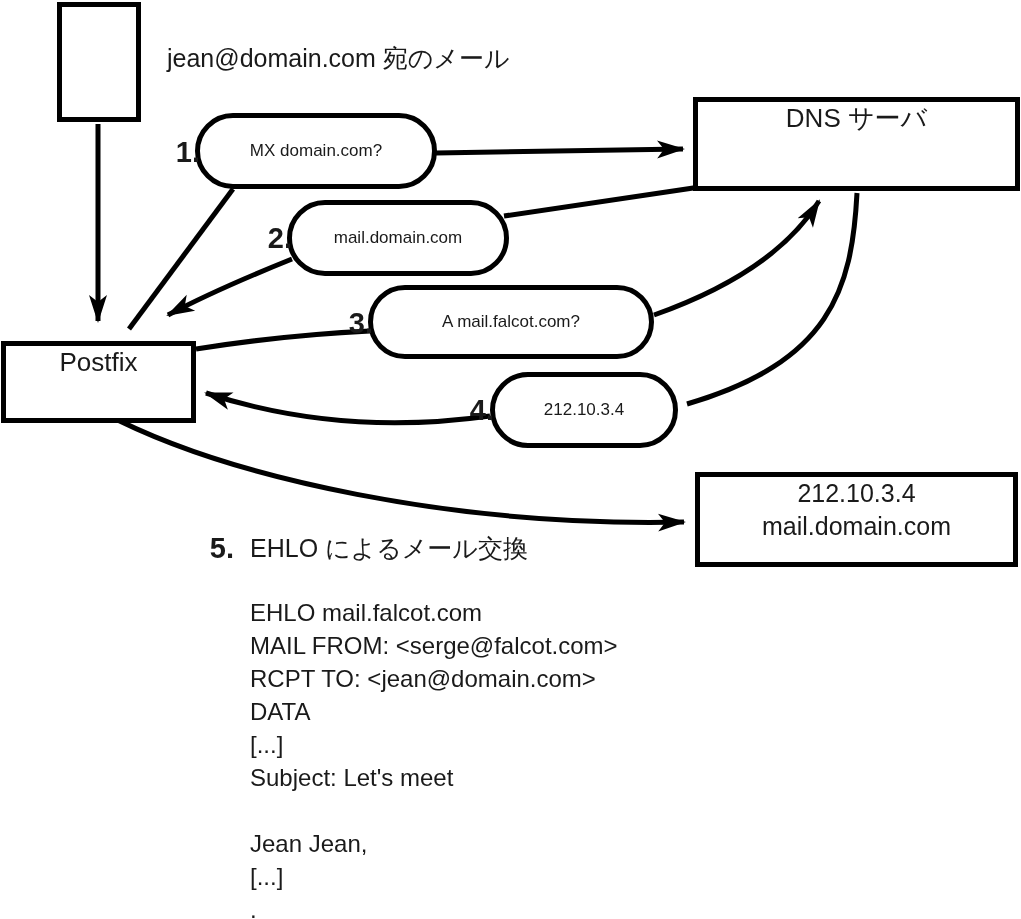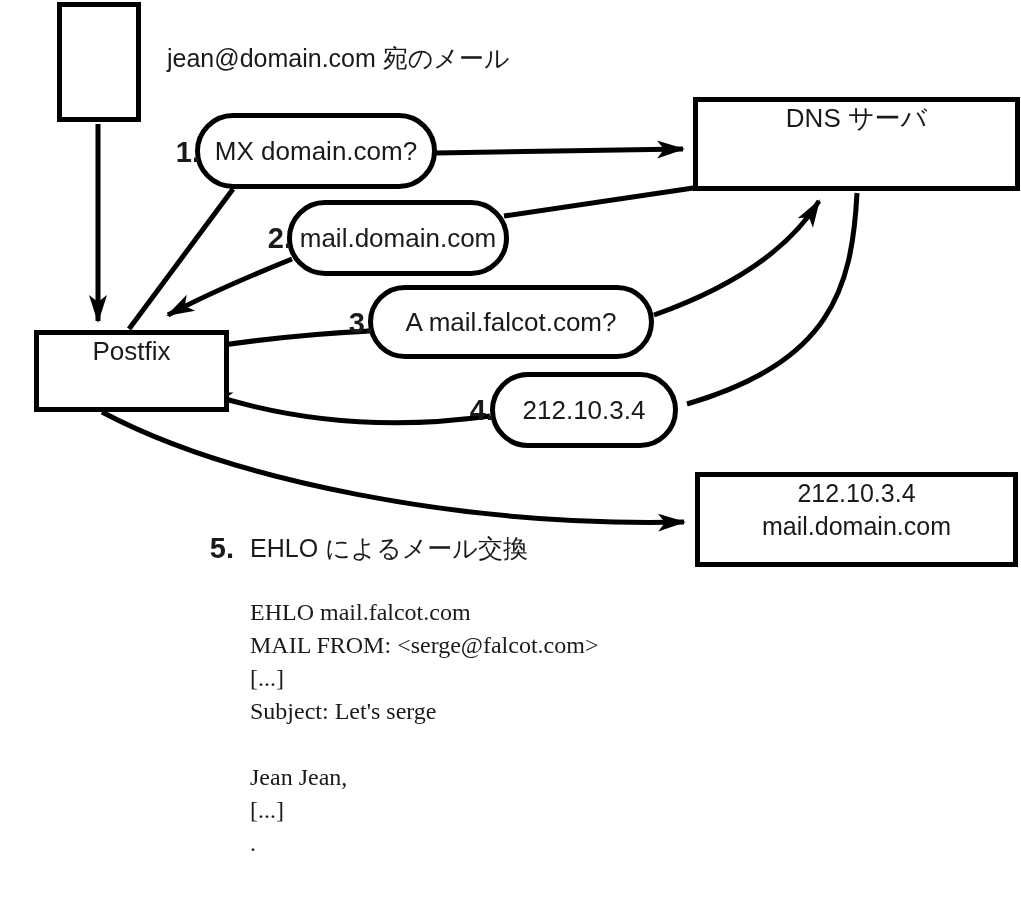--- a/index.html
+++ b/index.html
@@ -37,21 +37,21 @@
   }
   .pill {
     position: absolute;
     box-sizing: border-box;
     border: 5px solid #000;
     background: #fff;
     border-radius: 40px;
     display: flex;
     align-items: center;
     justify-content: center;
-    font-size: 26px;
+    font-size: 17px;
     white-space: nowrap;
   }
   .stepnum {
     position: absolute;
     font-weight: bold;
     font-size: 29px;
     transform: translate(-100%, -50%);
     white-space: nowrap;
   }
   .floating-label {
@@ -63,21 +63,20 @@
   #smtp-block {
     position: absolute;
     left: 250px;
     top: 596px;
     font-size: 24px;
   }
   .smtp-line {
     min-height: 33px;
     line-height: 33px;
     white-space: pre;
-    font-family: Liberation Serif, serif;
   }
 </style>
 </head>
 <body>
 
 <div id="canvas">
 
   <svg id="wires" viewBox="0 0 1021 919" xmlns="http://www.w3.org/2000/svg">
     <defs>
       <marker id="ah" markerUnits="userSpaceOnUse" markerWidth="32" markerHeight="24" refX="26" refY="10" orient="auto">
@@ -99,21 +98,21 @@
   </svg>
 
   <div class="box" style="left:57px; top:2px; width:84px; height:120px;"></div>
 
   <div class="floating-label" style="left:167px; top:58px;">jean@domain.com 宛のメール</div>
 
   <div class="box" style="left:693px; top:97px; width:327px; height:94px;">
     <span>DNS サーバ</span>
   </div>
 
-  <div class="box" style="left:1px; top:330px; width:195px; height:82px;margin-left:33px;">
+  <div class="box" style="left:1px; top:341px; width:195px; height:82px;">
     <span>Postfix</span>
   </div>
 
   <div class="box" style="left:695px; top:472px; width:323px; height:95px; font-size:25px;">
     <span>212.10.3.4</span>
     <span>mail.domain.com</span>
   </div>
 
   <div class="pill" style="left:195px; top:113px; width:242px; height:76px;">
     <span>MX domain.com?</span>
@@ -131,21 +130,23 @@
   <div class="stepnum" style="left:200px; top:152px;">1.</div>
   <div class="stepnum" style="left:292px; top:238px;">2.</div>
   <div class="stepnum" style="left:373px; top:323px;">3.</div>
   <div class="stepnum" style="left:494px; top:410px;">4.</div>
   <div class="stepnum" style="left:234px; top:548px;">5.</div>
   <div class="floating-label" style="left:250px; top:548px;">EHLO によるメール交換</div>
 
   <div id="smtp-block">
     <div class="smtp-line">EHLO mail.falcot.com</div>
     <div class="smtp-line">MAIL FROM: &lt;serge@falcot.com&gt;</div>
+    <div class="smtp-line">RCPT TO: &lt;jean@domain.com&gt;</div>
+    <div class="smtp-line">DATA</div>
     <div class="smtp-line">[...]</div>
-    <div class="smtp-line">Subject: Let's serge</div>
+    <div class="smtp-line">Subject: Let's meet</div>
     <div class="smtp-line"></div>
     <div class="smtp-line">Jean Jean,</div>
     <div class="smtp-line">[...]</div>
     <div class="smtp-line">.</div>
   </div>
 
 </div>
 
 </body></html>

